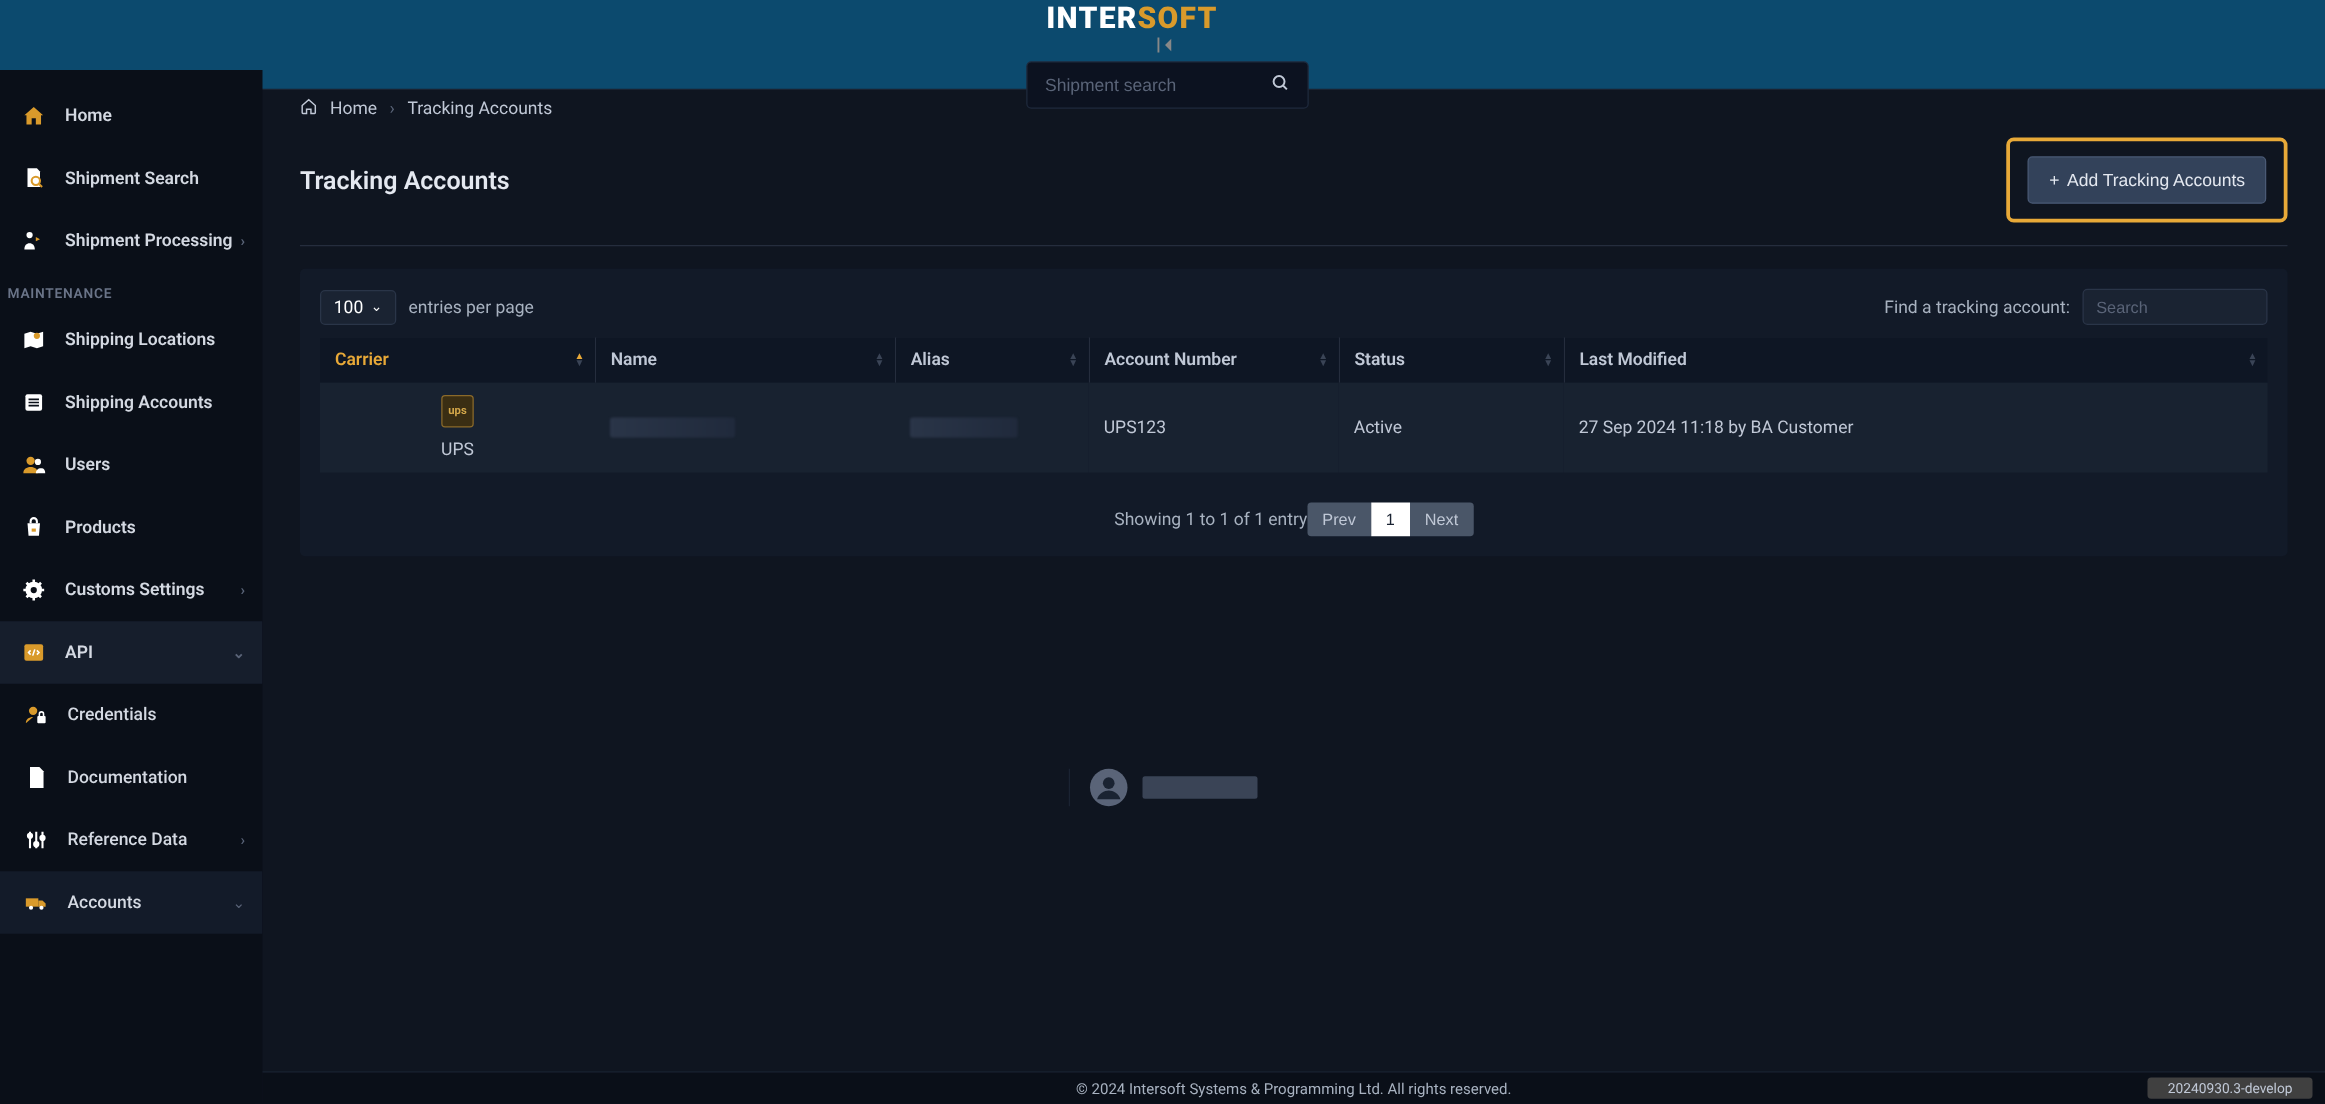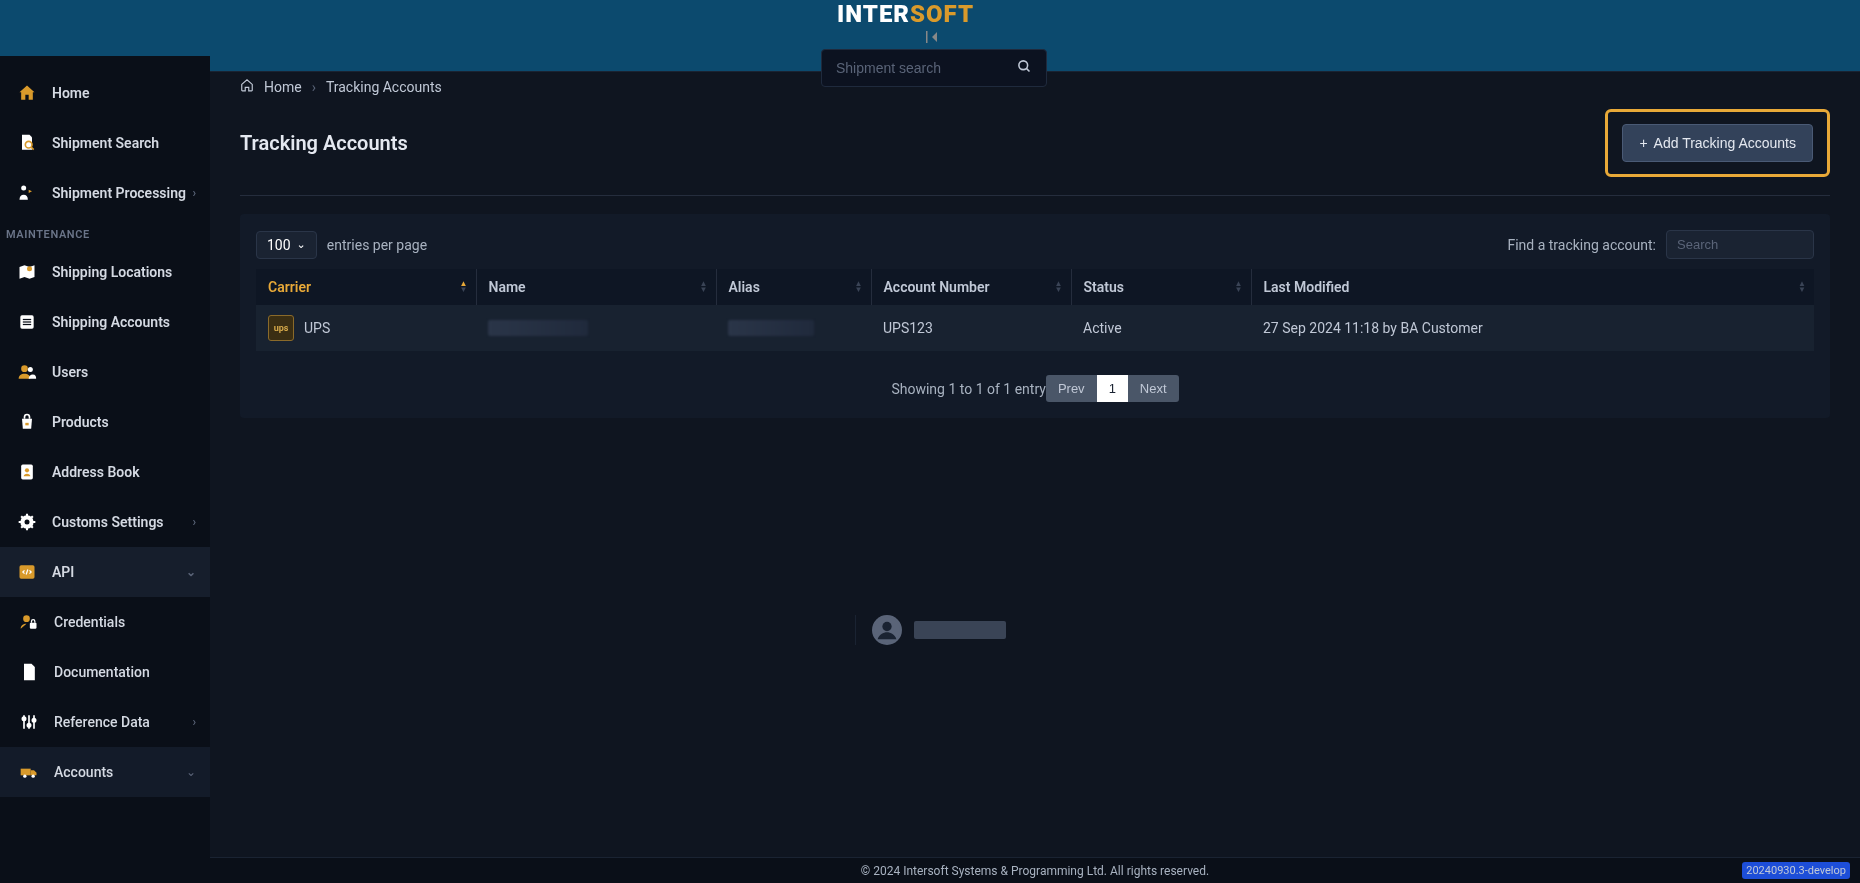--- a/index.html
+++ b/index.html
@@ -294,20 +294,21 @@
 .sort-icons .active { color: #e8a938; }
 tbody td {
   padding: 10px 12px;
   color: #c0c8d6;
   background: #182230;
 }
 .carrier-cell {
   display: flex;
   align-items: center;
   gap: 10px;
+  flex-direction: column;
 }
 .carrier-logo {
   width: 26px;
   height: 26px;
   background: #3a2e13;
   border: 1px solid #8a6a2a;
   border-radius: 3px;
   display: flex;
   align-items: center;
   justify-content: center;
@@ -361,23 +362,23 @@
   display: flex;
   align-items: center;
   justify-content: center;
   font-size: 12px;
   color: #a8b2c0;
   border-top: 1px solid #1a2332;
 }
 .version-tag {
   position: absolute;
   right: 10px;
-  background: #1d4ed8;
+  background: #404040;
   color: #c0c8d6;
-  padding: 2px 4px;
+  padding: 2px 16px;
   font-size: 11px;
   border-radius: 3px;
 }
 
 .icon-svg { width: 20px; height: 20px; }
 a { color: inherit; text-decoration: none; }
 </style>
 </head>
 <body>
 
@@ -481,30 +482,20 @@
   </div>
   <div class="nav-item">
     <span class="nav-icon">
         <svg class="icon-svg" viewBox="0 0 24 24" fill="#fff">
           <path d="M6 8h12l-1 12H7L6 8z"></path>
           <path d="M9 8V6a3 3 0 016 0v2" fill="none" stroke="#fff" stroke-width="2"></path>
           <rect x="10" y="13" width="4" height="3" fill="#d99a2b"></rect>
         </svg>
       </span>
     <span>Products</span>
-  </div>
-  <div class="nav-item">
-    <span class="nav-icon">
-        <svg class="icon-svg" viewBox="0 0 24 24" fill="#fff">
-          <rect x="5" y="3" width="14" height="18" rx="2"></rect>
-          <circle cx="12" cy="10" r="2.5" fill="#d99a2b"></circle>
-          <path d="M8 17c0-2 2-3 4-3s4 1 4 3" fill="#d99a2b"></path>
-        </svg>
-      </span>
-    <span>Address Book</span>
   </div>
   <div class="nav-item">
     <span class="nav-icon">
         <svg class="icon-svg" viewBox="0 0 24 24" fill="#fff">
           <circle cx="12" cy="12" r="8"></circle>
           <circle cx="12" cy="12" r="3" fill="#0a0f18"></circle>
           <path d="M12 2v3M12 19v3M2 12h3M19 12h3M5 5l2 2M17 17l2 2M19 5l-2 2M7 17l-2 2" stroke="#fff" stroke-width="2.5"></path>
         </svg>
       </span>
     <span>Customs Settings</span>

